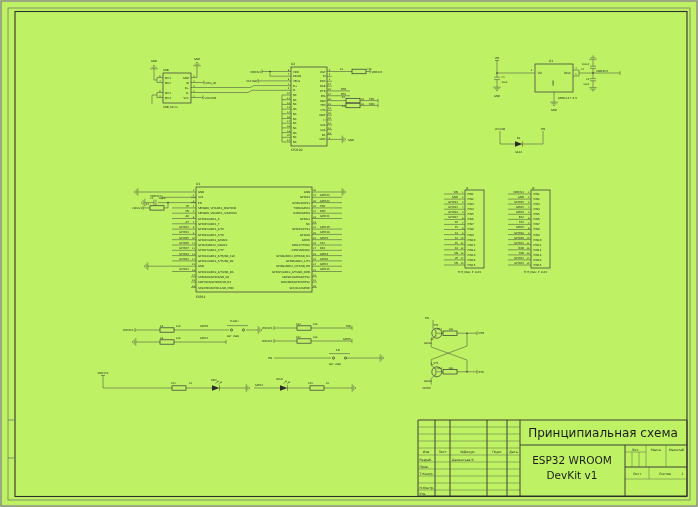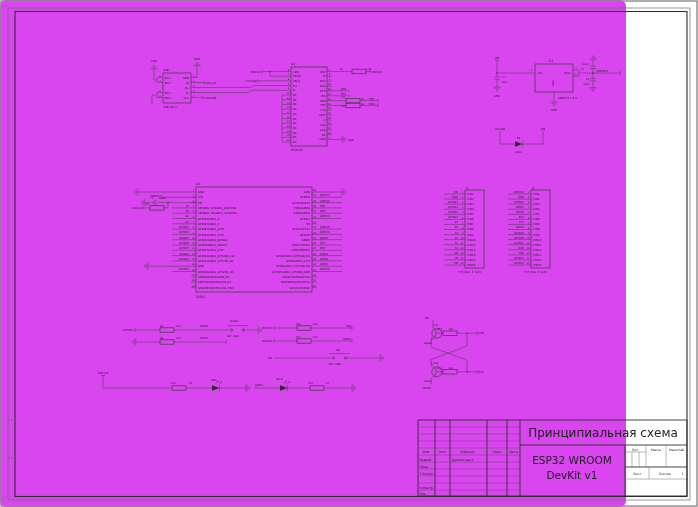--- a/index.html
+++ b/index.html
@@ -1,16 +1,16 @@
 <!DOCTYPE html>
 <html><head>
 <meta charset="utf-8">
 <style>
   html,body{margin:0;padding:0;background:#fff;}
-  .sheet{width:626px;height:507px;position:relative;background:#d946ef;border-radius:6px;}
+  .sheet{width:698px;height:507px;position:relative;background:#bef264;}
   svg{display:block;}
   svg text{fill:#1c1c1c;font-family:"DejaVu Sans",sans-serif;}
   .w{fill:none;stroke:#3f3f3f;stroke-width:.5;}
   .bx{fill:none;stroke:#3f3f3f;stroke-width:.75;}
   .blk{fill:#2b2b2b;stroke:none;}
   .dot{fill:#3f3f3f;stroke:none;}
   .fr{fill:none;stroke:#6a6a6a;stroke-width:.7;}
   .fr2{fill:none;stroke:#2f2f2f;stroke-width:1.1;}
   .edge{fill:none;stroke:#8a8a8a;stroke-width:1.4;}
   .tbthick{fill:none;stroke:#2f2f2f;stroke-width:.9;}

